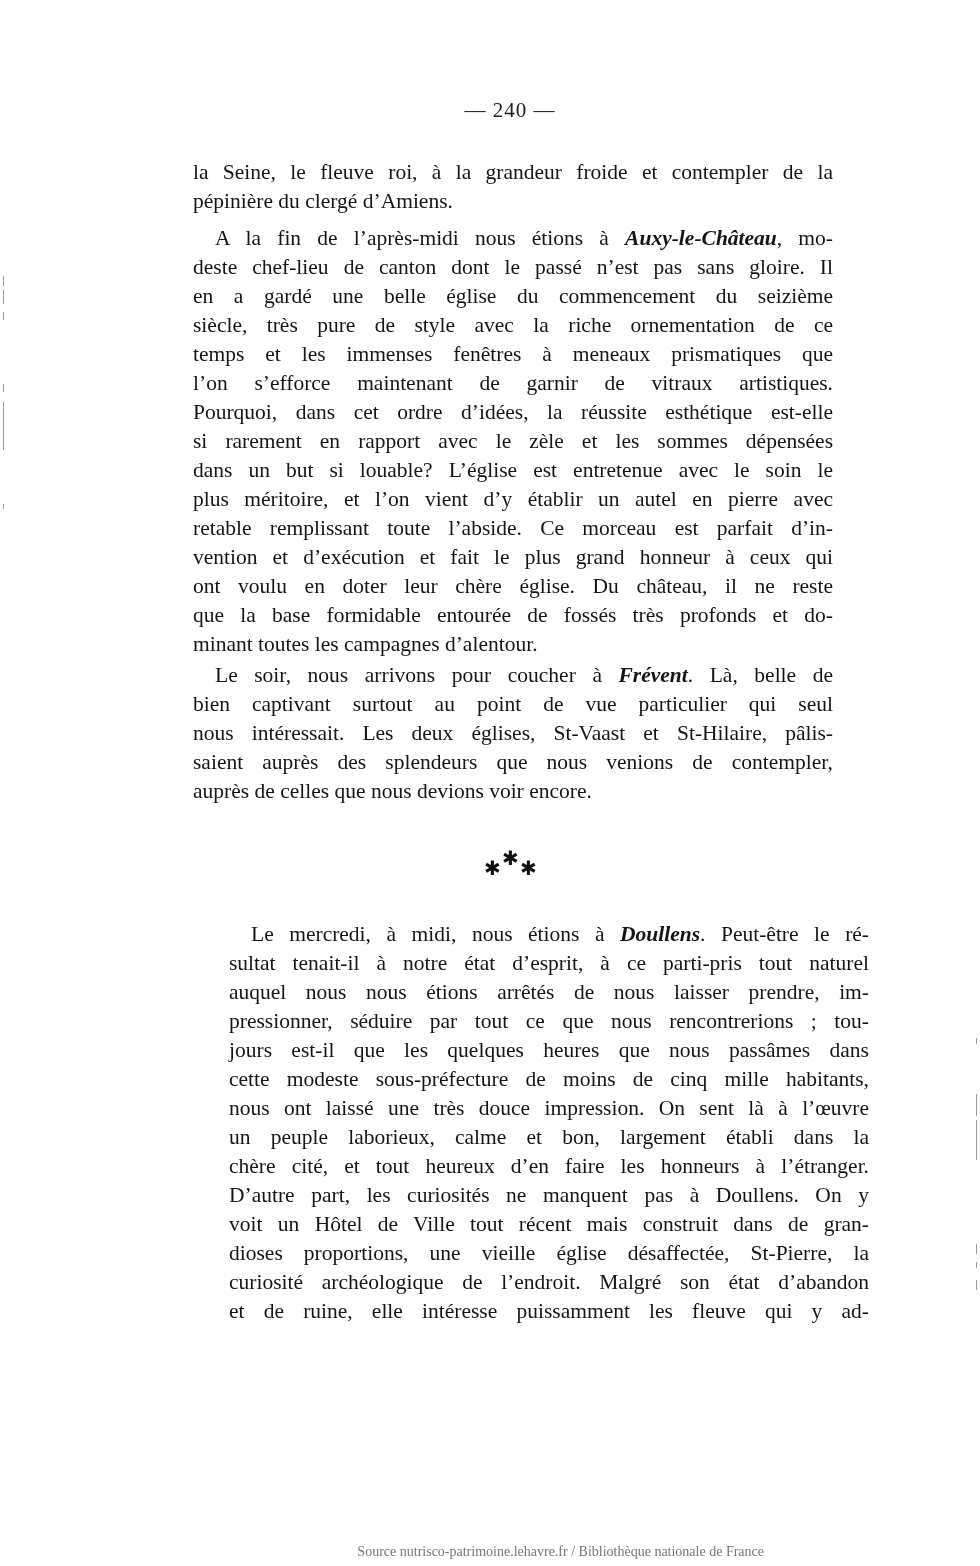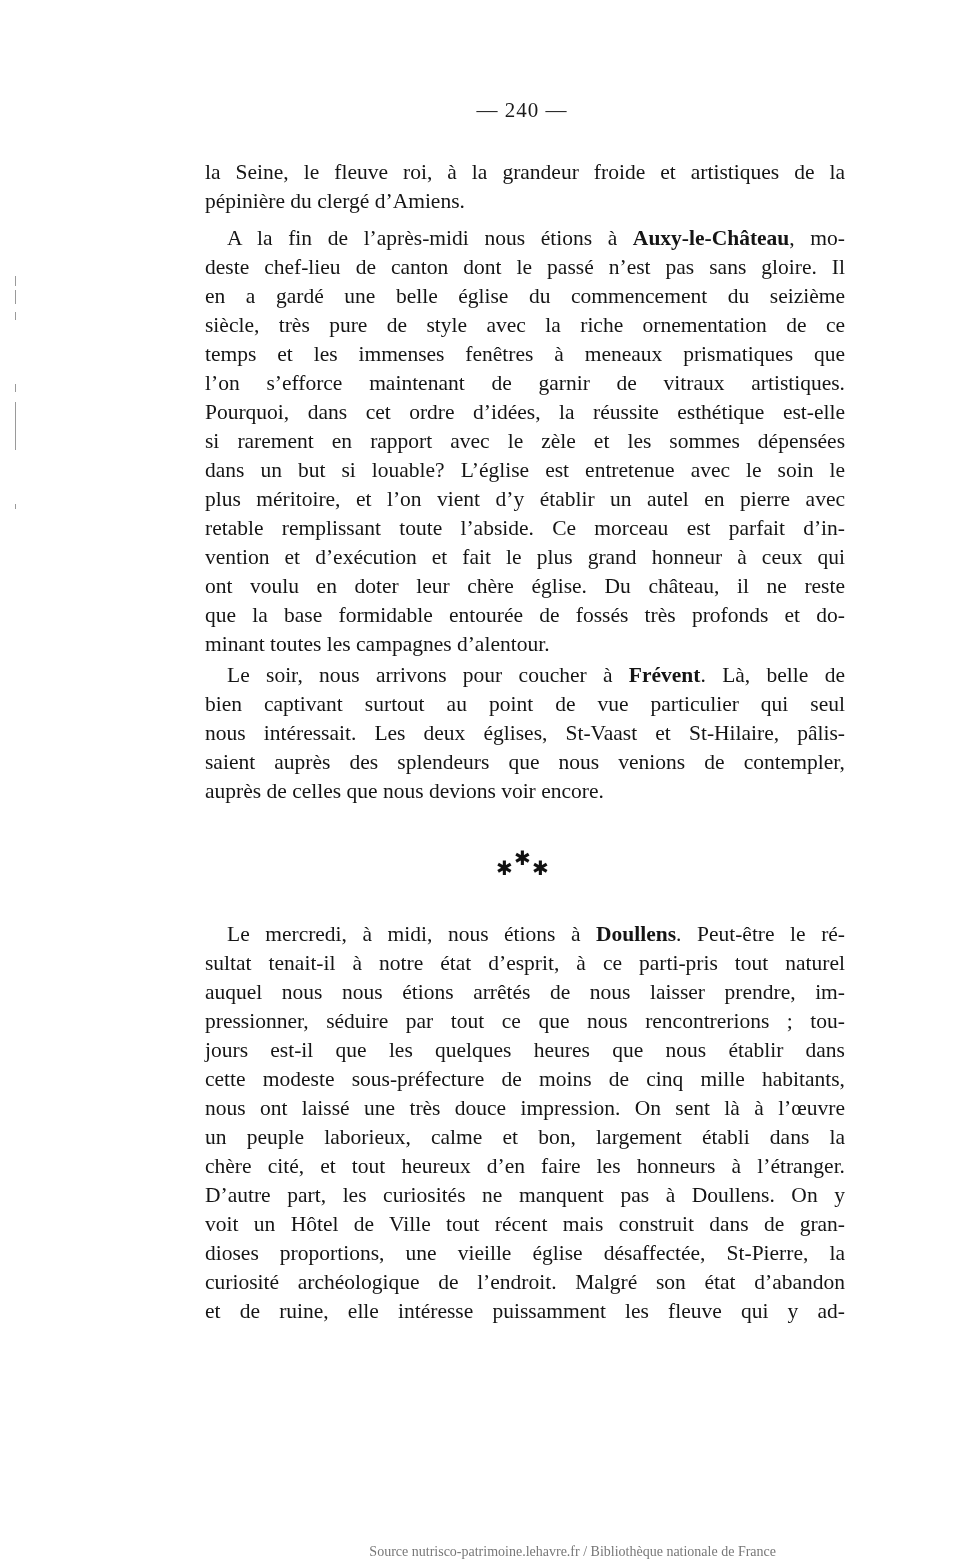--- a/index.html
+++ b/index.html
@@ -1,40 +1,40 @@
 <!DOCTYPE html>
 <html><head>
   <meta charset="utf-8">
   <style>
     html, body { margin: 0; padding: 0; background: #ffffff; }
     body { width: 980px; height: 1566px; position: relative; overflow: hidden; }
     .page {
-      position: absolute; left: 12px; top: 0; width: 780px; height: 1566px;
+      position: absolute; left: 0; top: 0; width: 780px; height: 1566px;
       background: #ffffff;
     }
     .page-number {
       position: absolute; top: 98px; left: 0; width: 1020px; text-align: center;
       font-family: "Liberation Serif", serif; font-size: 21px; color: #1a1a1a;
       letter-spacing: 1px;
     }
     .text-block {
       position: absolute; left: 193px; width: 640px;
       font-family: "Liberation Serif", serif; font-size: 21.5px; color: #151515;
     }
     .line {
       display: block; height: 29px; line-height: 29px; white-space: nowrap;
       text-align: justify; text-align-last: justify;
     }
     .line.last { text-align-last: left; }
     .line.indent { padding-left: 22px; }
-    .place { font-weight: bold; }
+    .place { font-style: italic; font-weight: bold; }
     .block-1 { top: 158px; }
     .block-2 { top: 224px; }
     .block-3 { top: 661px; }
-    .block-4 { top: 920px; }
+    .block-4 { top: 920px; margin-left: 36px; }
     .separator {
       position: absolute; top: 846px; left: 478px; width: 70px; height: 34px;
     }
     .star { position: absolute; font-family: "DejaVu Sans", sans-serif; font-size: 20px; color: #111; line-height: 1; }
     .star-1 { left: 6px; top: 12px; }
     .star-2 { left: 24px; top: 2px; }
     .star-3 { left: 42px; top: 12px; }
     .margin-mark { position: absolute; width: 1px; background: #9a9a9a; }
     .footer-source {
       position: absolute; right: 16px; bottom: 6px;
@@ -43,21 +43,21 @@
     }
   </style>
 </head>
 <body>
 
 <div class="page">
 
   <div class="page-number">— 240 —</div>
 
   <div class="text-block block-1">
-    <span class="line">la Seine, le fleuve roi, à la grandeur froide et artistiques de la</span>
+    <span class="line">la Seine, le fleuve roi, à la grandeur froide et contempler de la</span>
     <span class="line last">pépinière du clergé d’Amiens.</span>
   </div>
 
   <div class="text-block block-2">
     <span class="line indent"><span>A la fin de l’après-midi nous étions à </span><span class="place">Auxy-le-Château</span><span>, mo-</span></span>
     <span class="line">deste chef-lieu de canton dont le passé n’est pas sans gloire. Il</span>
     <span class="line">en a gardé une belle église du commencement du seizième</span>
     <span class="line">siècle, très pure de style avec la riche ornementation de ce</span>
     <span class="line">temps et les immenses fenêtres à meneaux prismatiques que</span>
     <span class="line">l’on s’efforce maintenant de garnir de vitraux artistiques.</span>
@@ -84,21 +84,21 @@
     <span class="star star-1">✱</span>
     <span class="star star-2">✱</span>
     <span class="star star-3">✱</span>
   </div>
 
   <div class="text-block block-4">
     <span class="line indent"><span>Le mercredi, à midi, nous étions à </span><span class="place">Doullens</span><span>. Peut-être le ré-</span></span>
     <span class="line">sultat tenait-il à notre état d’esprit, à ce parti-pris tout naturel</span>
     <span class="line">auquel nous nous étions arrêtés de nous laisser prendre, im-</span>
     <span class="line">pressionner, séduire par tout ce que nous rencontrerions ; tou-</span>
-    <span class="line">jours est-il que les quelques heures que nous établir dans</span>
+    <span class="line">jours est-il que les quelques heures que nous passâmes dans</span>
     <span class="line">cette modeste sous-préfecture de moins de cinq mille habitants,</span>
     <span class="line">nous ont laissé une très douce impression. On sent là à l’œuvre</span>
     <span class="line">un peuple laborieux, calme et bon, largement établi dans la</span>
     <span class="line">chère cité, et tout heureux d’en faire les honneurs à l’étranger.</span>
     <span class="line">D’autre part, les curiosités ne manquent pas à Doullens. On y</span>
     <span class="line">voit un Hôtel de Ville tout récent mais construit dans de gran-</span>
     <span class="line">dioses proportions, une vieille église désaffectée, St-Pierre, la</span>
     <span class="line">curiosité archéologique de l’endroit. Malgré son état d’abandon</span>
     <span class="line">et de ruine, elle intéresse puissamment les fleuve qui y ad-</span>
   </div>

